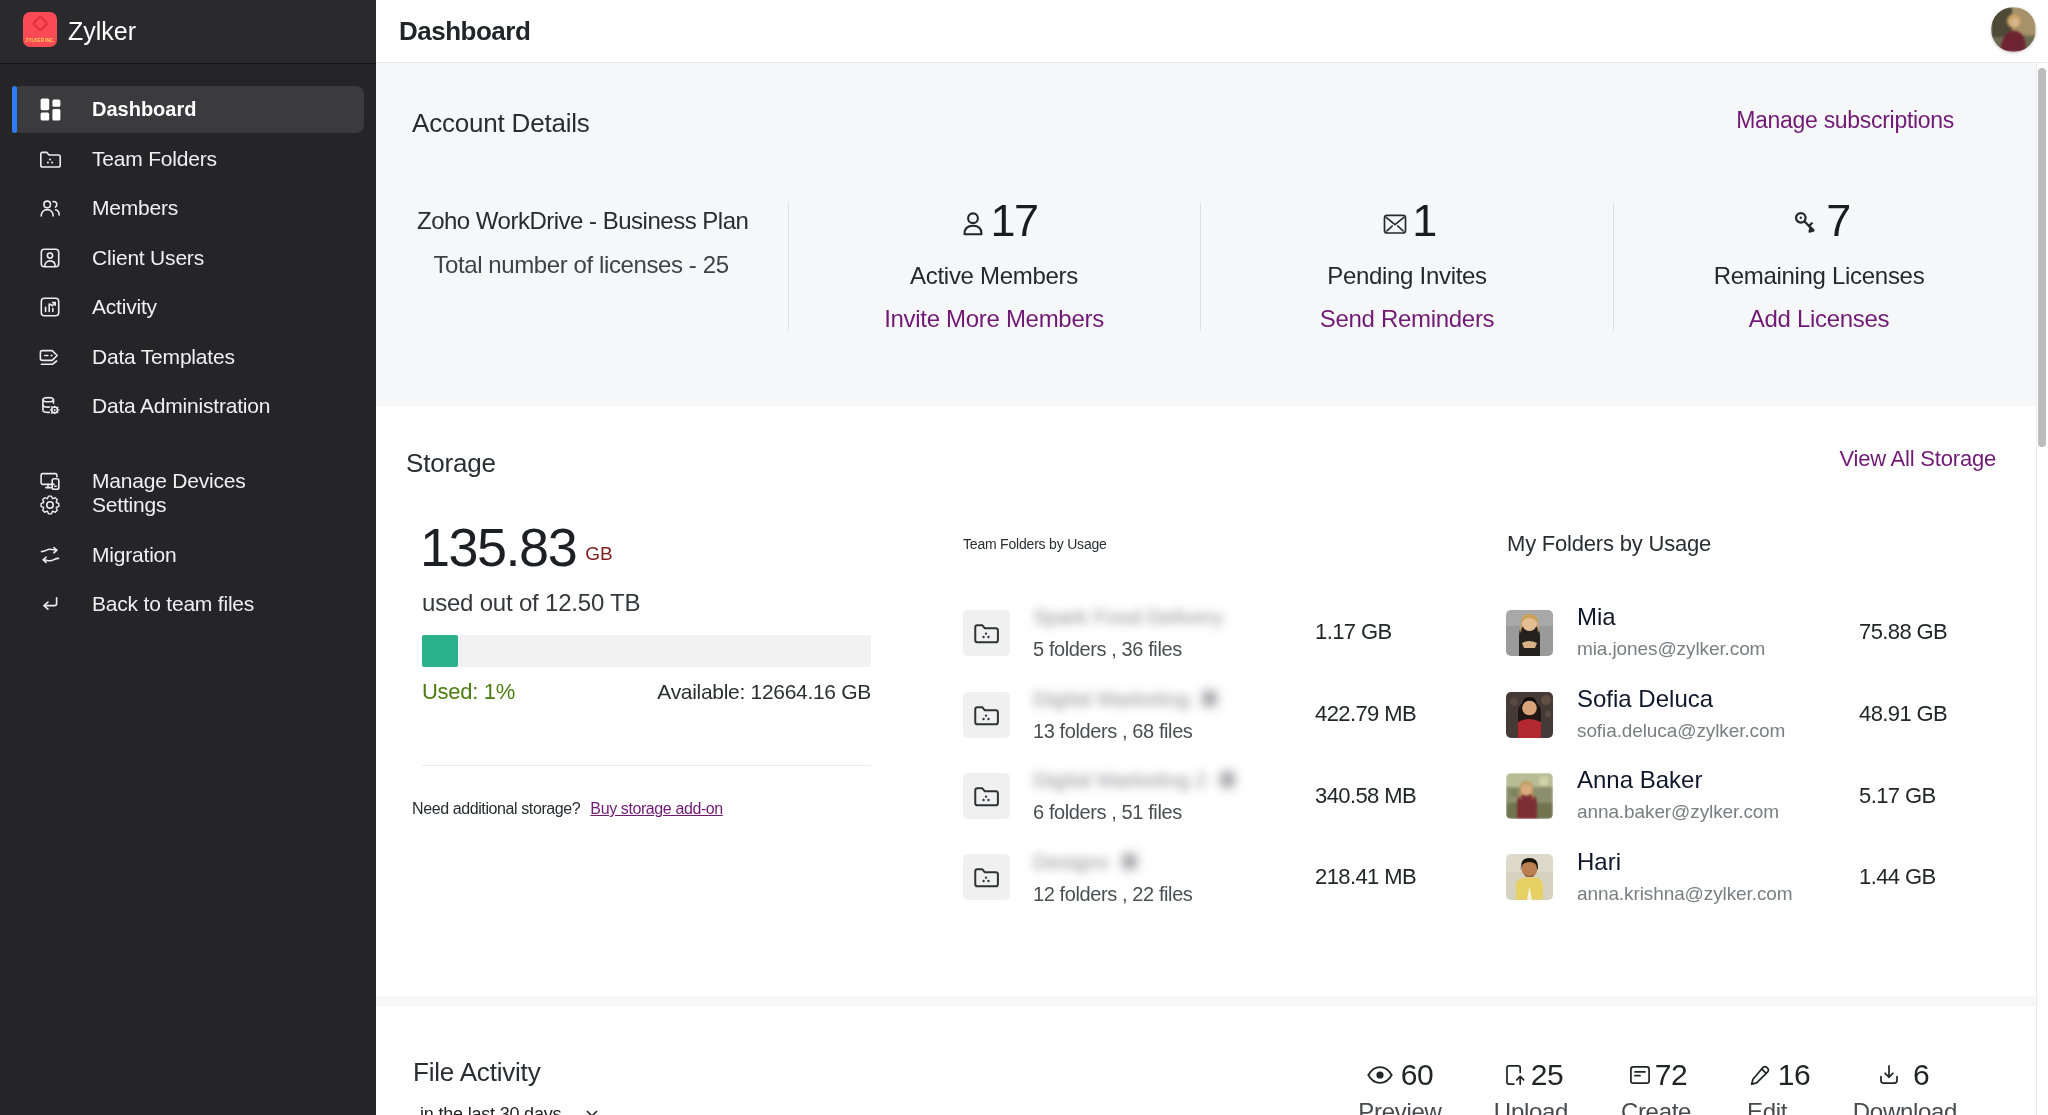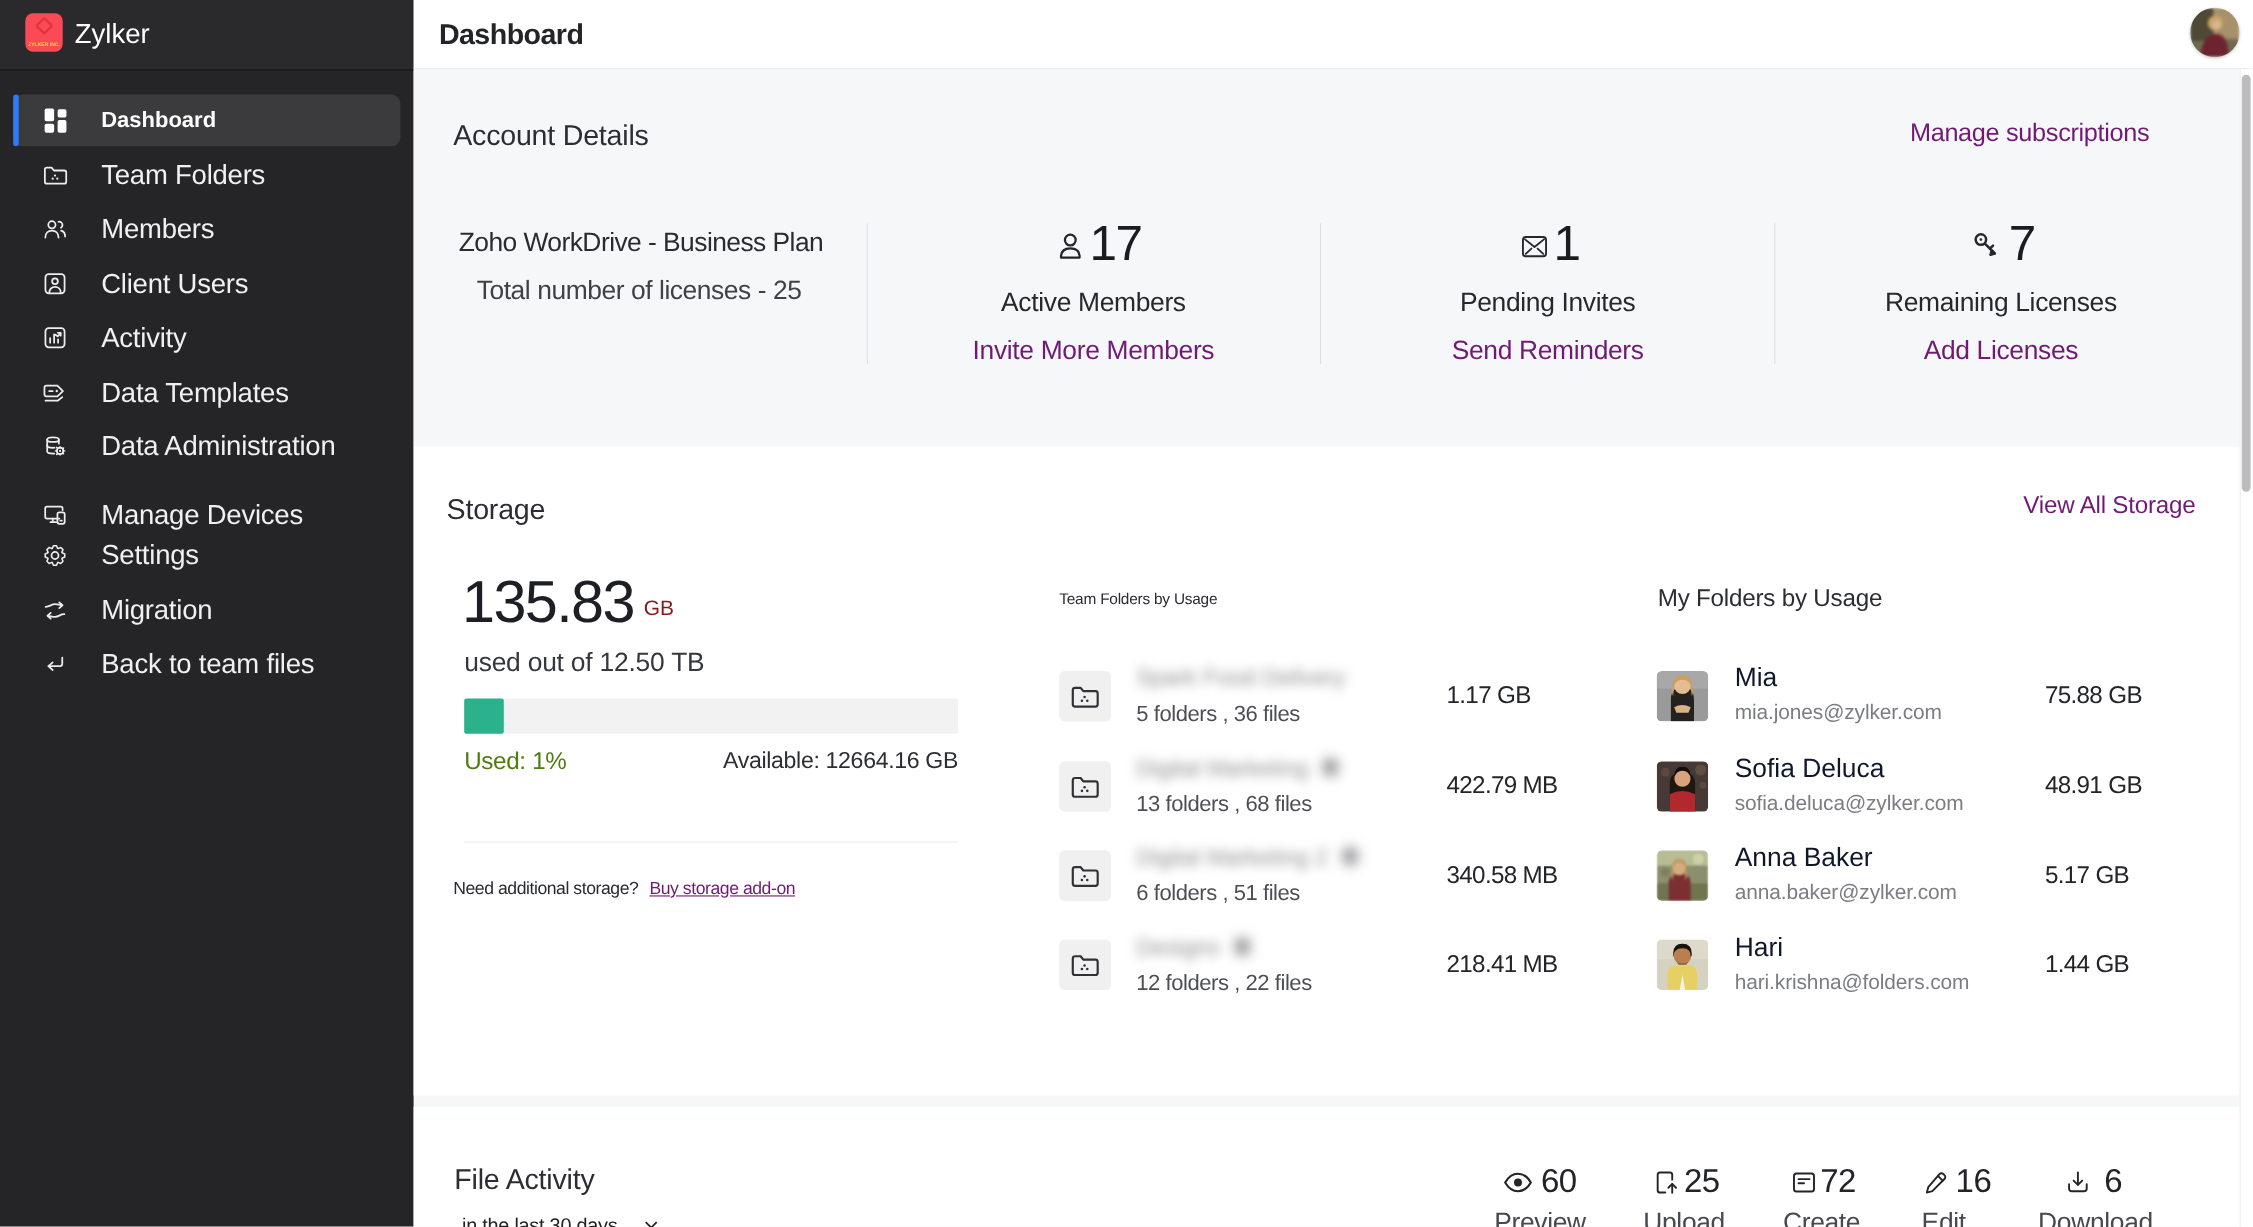--- a/index.html
+++ b/index.html
@@ -3,21 +3,21 @@
 <style>
 *{margin:0;padding:0;box-sizing:border-box}
 html,body{width:2048px;height:1115px;overflow:hidden;background:#f6f7f8;font-family:"Liberation Sans",sans-serif}
 .a{position:absolute}
 #side{position:absolute;left:0;top:0;width:376px;height:1115px;background:#252527}
 #sideTop{position:absolute;left:0;top:0;width:376px;height:64px;background:#2a2a2c;border-bottom:1px solid #161617}
 #logo{position:absolute;left:23px;top:12px;width:34px;height:35px;border-radius:7px;background:#fa4a55}
 #zylker{position:absolute;left:68px;top:16px;font-size:25px;line-height:30px;color:#fff}
 .nav{position:absolute;left:0;width:376px;height:48px}
 .nav .ic{position:absolute;left:38px;top:12px;width:24px;height:24px}
-.nav .tx{position:absolute;left:92px;top:0;line-height:48px;font-size:25px;color:#f0f0f1;letter-spacing:-.2px}
+.nav .tx{position:absolute;left:92px;top:0;line-height:48px;font-size:21px;color:#f0f0f1;letter-spacing:-.2px}
 #activeBg{position:absolute;left:12px;top:86px;width:352px;height:47px;background:#3b3b3d;border-radius:8px}
 #activeBar{position:absolute;left:12px;top:86px;width:5px;height:47px;background:#2f7bf6;border-radius:4px}
 #hdr{position:absolute;left:376px;top:0;width:1672px;height:63px;background:#fff;border-bottom:1px solid #e9eaec}
 #hdrTitle{position:absolute;left:399px;top:0;line-height:62px;font-size:26px;font-weight:bold;color:#222428;letter-spacing:-.5px}
 #acct{position:absolute;left:376px;top:63px;width:1672px;height:343px;background:#f6f7f8}
 #storage{position:absolute;left:376px;top:406px;width:1672px;height:590px;background:#fff}
 #fileact{position:absolute;left:376px;top:1006px;width:1672px;height:109px;background:#fff}
 #gutter{position:absolute;right:0;top:63px;width:12px;height:1052px;background:#fff;border-left:1px solid #ebebed}
 #thumb{position:absolute;right:2px;top:68px;width:8px;height:379px;background:#bcbcbe;border-radius:4px}
 .t26{font-size:26px;color:#2b2d33;white-space:nowrap;letter-spacing:-.2px}
@@ -106,21 +106,21 @@
       <path d="M15.5 5.7c0 1.2-2.4 2.1-5.3 2.1S4.9 6.9 4.9 5.7 7.3 3.6 10.2 3.6s5.3.9 5.3 2.1z"></path>
       <path d="M4.9 5.7v10.6c0 1.2 2.4 2.1 5.3 2.1l1.2-.05"></path>
       <path d="M4.9 11c0 1.2 2.4 2.1 5.3 2.1l1.4-.07"></path>
       <path d="M15.5 5.7v3.6"></path>
       <circle cx="16.6" cy="15.9" r="2.9"></circle>
       <circle cx="16.6" cy="15.9" r="1" fill="#ededee" stroke="none"></circle>
       <path d="M16.6 12.2v1M16.6 18.7v1M13.4 15.9h-1M20.9 15.9h-1M14.2 13.3l-.7-.7M19.8 18.5l-.7-.7M14.2 18.5l-.7.7M19.8 13.3l-.7.7" stroke-width="1.3"></path>
     </svg>
     <span class="tx">Data Administration</span>
   </div>
-<div class="nav" style="top:444px">
+<div class="nav" style="top:457px">
     <svg class="ic" viewBox="0 0 24 24" fill="none" stroke="#ededee" stroke-width="1.6" stroke-linejoin="round" stroke-linecap="round">
       <path d="M16 15.4H4.7q-1.6 0-1.6-1.6V6.2q0-1.6 1.6-1.6h12.6q1.6 0 1.6 1.6v1.6"></path>
       <path d="M7.8 18.6h5.4"></path>
       <path d="M10 15.4v3.2"></path>
       <rect x="14.2" y="9.8" width="6.6" height="10.4" rx="1.8"></rect>
       <path d="M16.8 17.3h1.4"></path>
     </svg>
     <span class="tx">Manage Devices</span>
   </div>
 <div class="nav" style="top:481px">
@@ -285,21 +285,21 @@
 <div class="a nm" style="left:1577px;top:603px">Mia</div>
 <div class="a t19 gray" style="left:1577px;top:636px">mia.jones@zylker.com</div>
 <div class="a sz" style="left:1859px;top:618px">75.88 GB</div>
 <div class="a nm" style="left:1577px;top:685px">Sofia Deluca</div>
 <div class="a t19 gray" style="left:1577px;top:718px">sofia.deluca@zylker.com</div>
 <div class="a sz" style="left:1859px;top:700px">48.91 GB</div>
 <div class="a nm" style="left:1577px;top:766px">Anna Baker</div>
 <div class="a t19 gray" style="left:1577px;top:799px">anna.baker@zylker.com</div>
 <div class="a sz" style="left:1859px;top:782px">5.17 GB</div>
 <div class="a nm" style="left:1577px;top:848px">Hari</div>
-<div class="a t19 gray" style="left:1577px;top:881px">hari.krishna@folders.com</div>
+<div class="a t19 gray" style="left:1577px;top:881px">anna.krishna@zylker.com</div>
 <div class="a sz" style="left:1859px;top:863px">1.44 GB</div>
 <div id="fileact"></div>
 <div class="a t26" style="left:413px;top:1057px">File Activity</div>
 <div class="a" style="left:420px;top:1104px;font-size:18px;color:#222;letter-spacing:-.2px">in the last 30 days</div>
 <svg class="a" style="left:585px;top:1109px" width="14" height="10" viewBox="0 0 14 10" fill="none" stroke="#222" stroke-width="1.6">
     <path d="M2 2l5 5 5-5"></path>
   </svg>
 <svg class="a" style="left:1366px;top:1061px" width="28" height="28" viewBox="0 0 24 24" fill="none" stroke="#222428" stroke-width="1.6">
     <path d="M2 12C4.7 7.3 8.1 5.2 12 5.2s7.3 2.1 10 6.8c-2.7 4.7-6.1 6.8-10 6.8S4.7 16.7 2 12z"></path>
     <circle cx="12" cy="12" r="3.1" fill="#222428" stroke="none"></circle>

